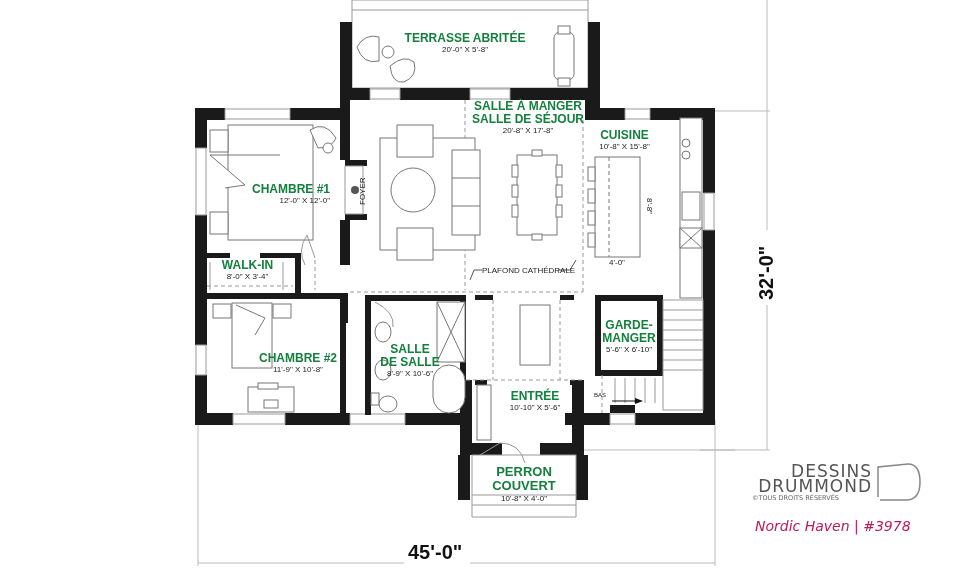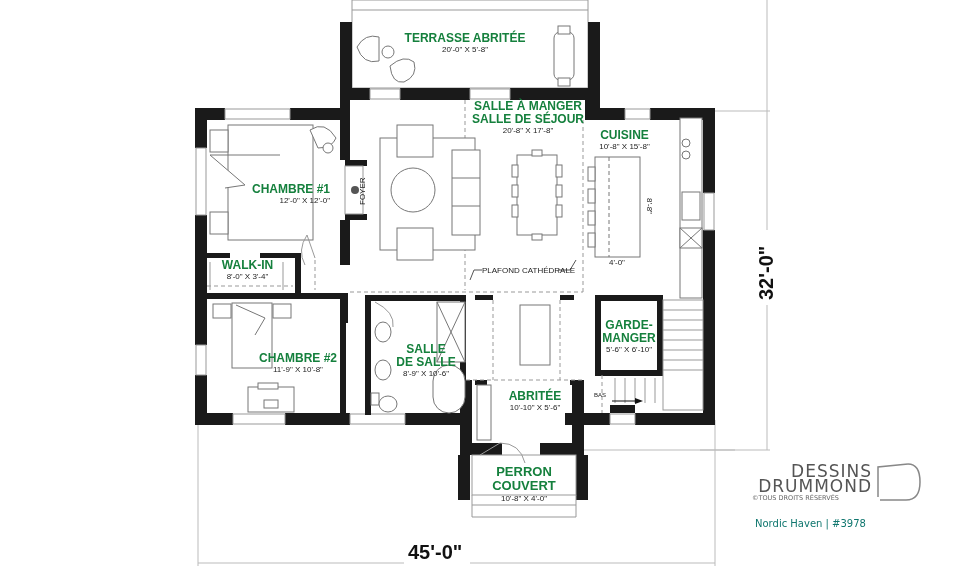--- a/index.html
+++ b/index.html
@@ -7,21 +7,21 @@
   body { position: relative; font-family: "Liberation Sans", sans-serif; color: #1a1a1a; }
   #plan { position: absolute; left: 0; top: 0; width: 960px; height: 569px; }
   .lbl { position: absolute; text-align: center; font-family: "Liberation Sans", sans-serif; line-height: 1.1; }
   .room-name { font-weight: bold; font-size: 12px; color: #15803d; display: block; }
   .room-dim { font-size: 8px; color: #222; display: block; margin-top: 1px; }
   .note { font-size: 8px; color: #222; position: absolute; white-space: nowrap; }
   .dim-big { position: absolute; font-weight: bold; font-size: 20px; color: #111; }
   .brand { position: absolute; text-align: right; }
   .brand-top { font-size: 17px; color: #555; letter-spacing: 1px; display: block; line-height: 15px; font-family: "DejaVu Sans", sans-serif; }
   .brand-rights { font-size: 6.5px; color: #666; display: block; text-align: left; font-family: "DejaVu Sans", sans-serif; }
-  .plan-title { position: absolute; font-size: 10px; color: #0f766e; white-space: nowrap; font-family: "DejaVu Sans", sans-serif; }
+  .plan-title { position: absolute; font-size: 14px; color: #be185d; white-space: nowrap; font-family: "DejaVu Sans", sans-serif; font-style: italic; }
 </style>
 </head>
 <body>
 
 <svg id="plan" viewBox="0 0 960 569" xmlns="http://www.w3.org/2000/svg">
 
   <g stroke="#bbb" stroke-width="1" fill="none">
     <line x1="198" y1="420" x2="198" y2="566"></line>
     <line x1="715" y1="420" x2="715" y2="566"></line>
     <line x1="198" y1="563" x2="404" y2="563"></line>
@@ -281,32 +281,32 @@
   <span class="room-dim">12'-0" X 12'-0"</span>
 </div>
 <div class="lbl" style="left:220px;top:259px;width:55px;">
   <span class="room-name">WALK-IN</span>
   <span class="room-dim">8'-0" X 3'-4"</span>
 </div>
 <div class="lbl" style="left:258px;top:352px;width:80px;">
   <span class="room-name">CHAMBRE #2</span>
   <span class="room-dim">11'-9" X 10'-8"</span>
 </div>
-<div class="lbl" style="left:380px;top:343px;width:60px;margin-left:16px;">
+<div class="lbl" style="left:380px;top:343px;width:60px;">
   <span class="room-name">SALLE</span>
   <span class="room-name">DE SALLE</span>
   <span class="room-dim">8'-9" X 10'-6"</span>
 </div>
 <div class="lbl" style="left:600px;top:319px;width:58px;">
   <span class="room-name">GARDE-</span>
   <span class="room-name">MANGER</span>
   <span class="room-dim">5'-6" X 6'-10"</span>
 </div>
 <div class="lbl" style="left:500px;top:390px;width:70px;">
-  <span class="room-name">ABRITÉE</span>
+  <span class="room-name">ENTRÉE</span>
   <span class="room-dim">10'-10" X 5'-6"</span>
 </div>
 <div class="lbl" style="left:472px;top:465px;width:104px;">
   <span class="room-name" style="font-size:13px;">PERRON COUVERT</span>
   <span class="room-dim">10'-8" X 4'-0"</span>
 </div>
 
 <div class="note" style="left:358px;top:205px;transform:rotate(-90deg);transform-origin:left top;">FOYER</div>
 <div class="note" style="left:482px;top:266px;">PLAFOND CATHÉDRALE</div>
 <div class="note" style="left:609px;top:258px;">4'-0"</div>

